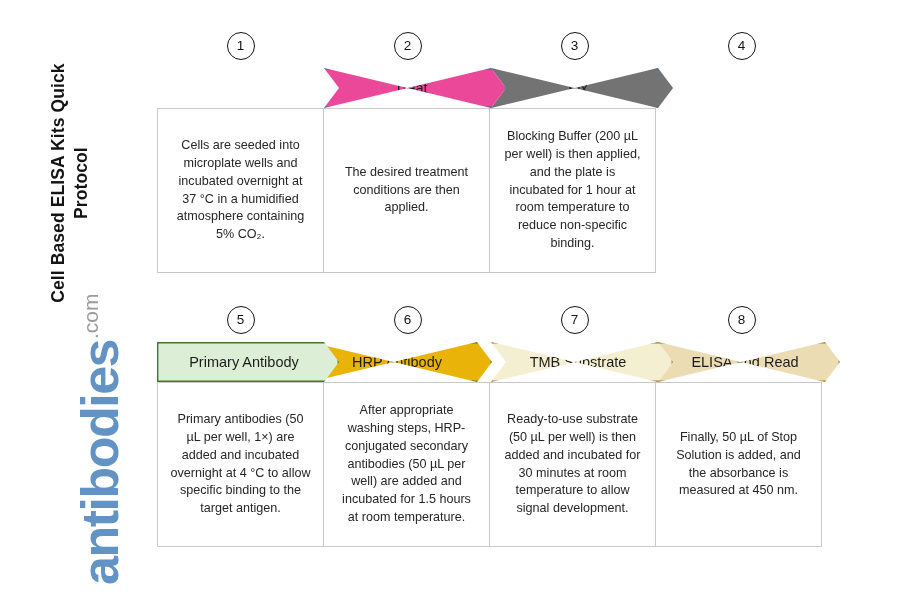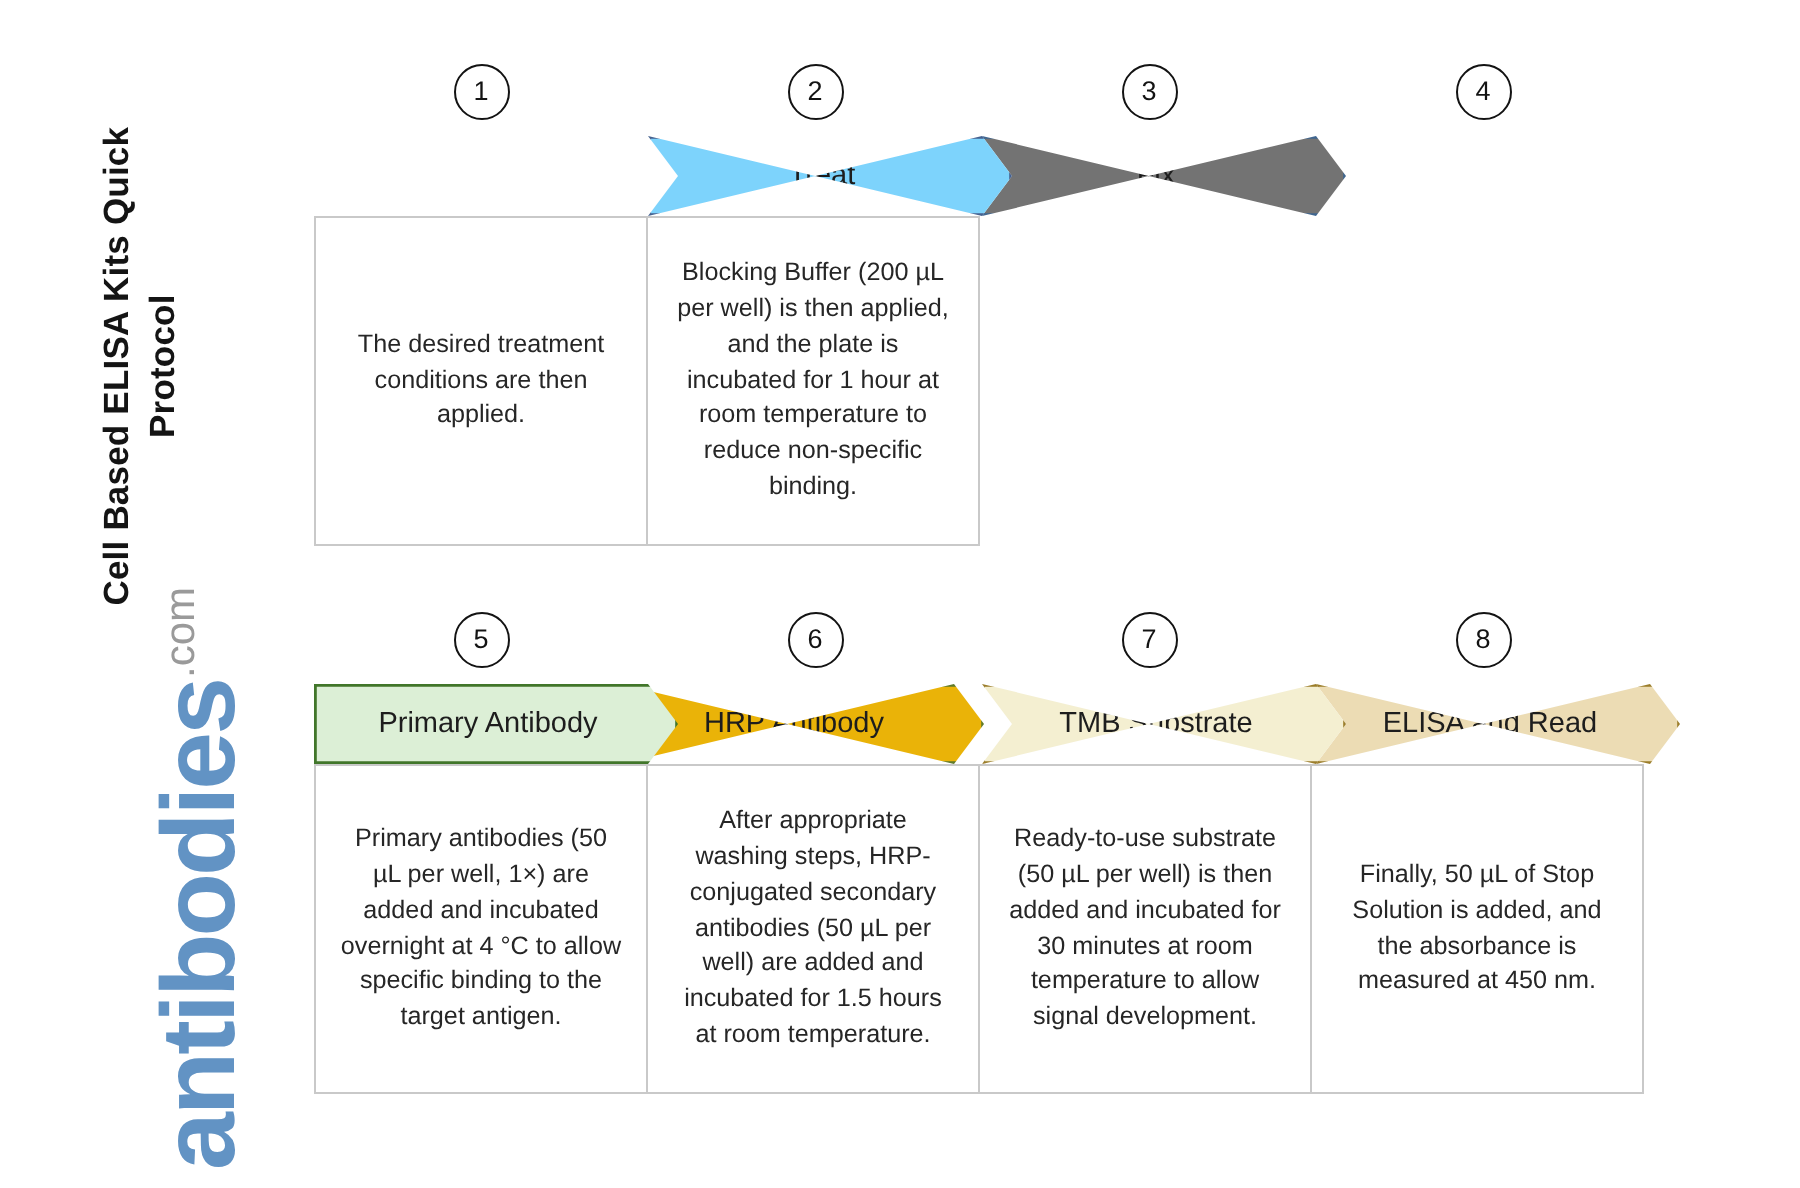--- a/index.html
+++ b/index.html
@@ -149,28 +149,31 @@
 </div>
 
 <div class="flow-row" id="flow-row-1">
   <div class="badges">
       <div class="badge" style="left: 69.5px;">1</div>
       <div class="badge" style="left: 236.5px;">2</div>
       <div class="badge" style="left: 403.5px;">3</div>
       <div class="badge" style="left: 570.5px;">4</div>
     </div>
   <div class="chev-strip">
-      <div class="chev" style="left: 167px; width: 182px; background: #7dd3fc; z-index: 9; clip-path: polygon(0px 0px, 15px 20px, 0px 40px, calc(100% - 15px) 0px, 100% 20px, calc(100% - 15px) 100%); border: 0px; filter: drop-shadow(rgb(69, 97, 143) 0px 0px 0px); box-shadow: rgb(69, 97, 143) 0px 0px 0px 1.4px inset;">
+      <div class="chev" style="left: 167px; width: 182px; background: #ec4899; z-index: 9; clip-path: polygon(0px 0px, 15px 20px, 0px 40px, calc(100% - 15px) 0px, 100% 20px, calc(100% - 15px) 100%); border: 0px; filter: drop-shadow(rgb(69, 97, 143) 0px 0px 0px); box-shadow: rgb(69, 97, 143) 0px 0px 0px 1.4px inset;">
         <span>Treat</span>
       </div>
       <div class="chev" style="left: 334px; width: 182px; background: #737373; z-index: 8; clip-path: polygon(0px 0px, 15px 20px, 0px 40px, calc(100% - 15px) 0px, 100% 20px, calc(100% - 15px) 100%); border: 0px; filter: drop-shadow(rgb(63, 102, 144) 0px 0px 0px); box-shadow: rgb(63, 102, 144) 0px 0px 0px 1.4px inset;">
         <span>Fix</span>
       </div>
     </div>
   <div class="boxes">
+      <div class="step-box">
+        <p>Cells are seeded into microplate wells and incubated overnight at 37 °C in a humidified atmosphere containing 5% CO₂.</p>
+      </div>
       <div class="step-box">
         <p>The desired treatment conditions are then applied.</p>
       </div>
       <div class="step-box">
         <p>Blocking Buffer (200 µL per well) is then applied, and the plate is incubated for 1 hour at room temperature to reduce non-specific binding.</p>
       </div>
     </div>
 </div>
 
 <div class="flow-row" id="flow-row-2">

